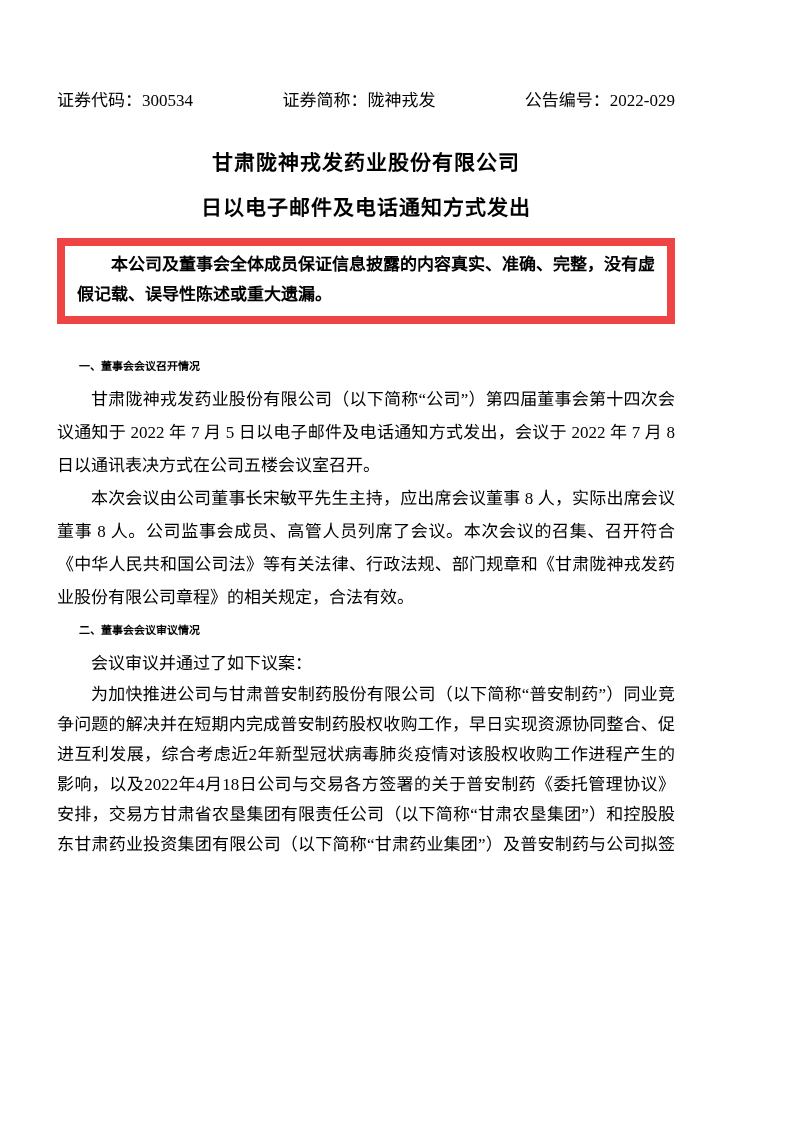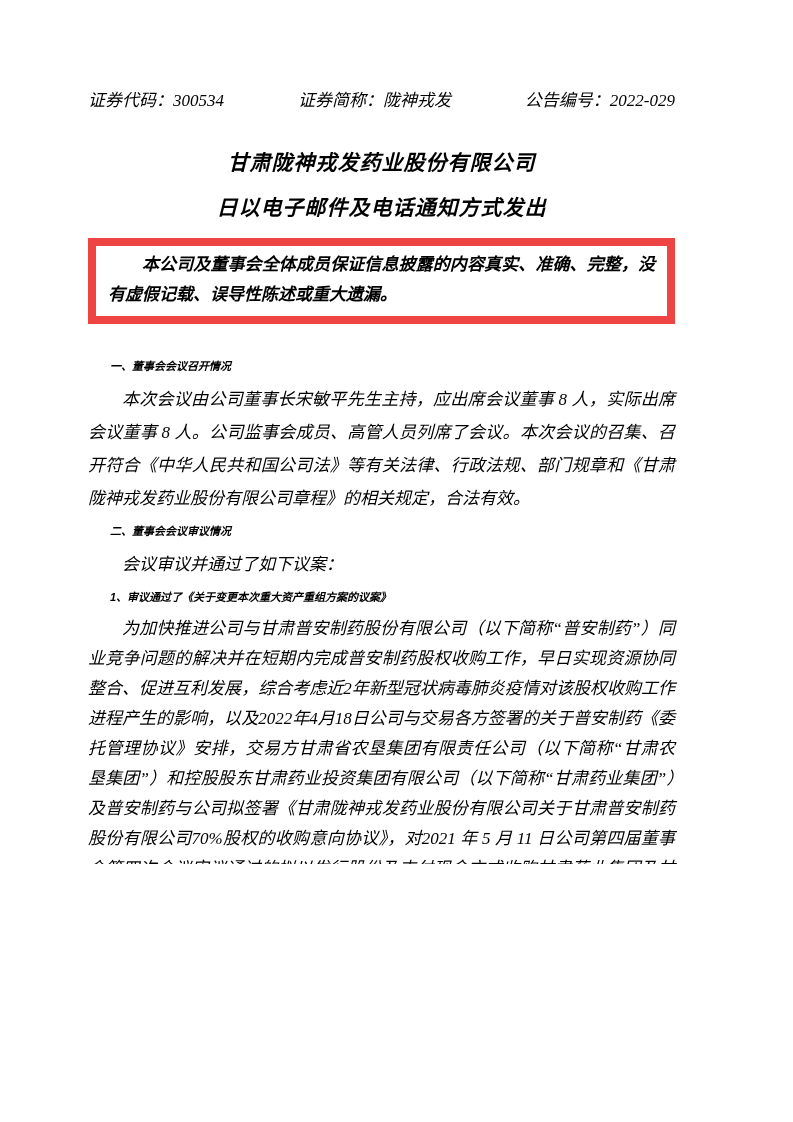--- a/index.html
+++ b/index.html
@@ -8,25 +8,24 @@
     padding: 0;
     background: #ffffff;
   }
   .page {
     position: relative;
     width: 793px;
     height: 864px;
     margin: 0 auto;
     background: #ffffff;
     box-sizing: border-box;
-    padding: 83px 118px 0 88px;
+    padding: 83px 118px 0 57px;
     color: #000000;
     font-family: "Liberation Serif", "DejaVu Serif", serif;
     overflow: hidden;
-    font-style: italic;
   }
   .doc-header {
     display: flex;
     justify-content: space-between;
     align-items: baseline;
     font-size: 17px;
     line-height: 35px;
     white-space: nowrap;
   }
   .title {
@@ -90,24 +89,24 @@
 
   <h1 class="title title--first">甘肃陇神戎发药业股份有限公司</h1>
   <h1 class="title">日以电子邮件及电话通知方式发出</h1>
 
   <div class="disclaimer-box">
     <p class="disclaimer-text">本公司及董事会全体成员保证信息披露的内容真实、准确、完整，没有虚假记载、误导性陈述或重大遗漏。</p>
   </div>
 
   <p class="heading heading--section1">一、董事会会议召开情况</p>
 
+  <p class="para">甘肃陇神戎发药业股份有限公司（以下简称“公司”）第四届董事会第十四次会议通知于 2022 年 7 月 5 日以电子邮件及电话通知方式发出，会议于 2022 年 7 月 8 日以通讯表决方式在公司五楼会议室召开。</p>
 
   <p class="para">本次会议由公司董事长宋敏平先生主持，应出席会议董事 8 人，实际出席会议董事 8 人。公司监事会成员、高管人员列席了会议。本次会议的召集、召开符合《中华人民共和国公司法》等有关法律、行政法规、部门规章和《甘肃陇神戎发药业股份有限公司章程》的相关规定，合法有效。</p>
 
   <p class="heading">二、董事会会议审议情况</p>
 
   <p class="para">会议审议并通过了如下议案：</p>
 
-  <p class="heading">1、审议通过了《关于变更本次重大资产重组方案的议案》</p>
 
   <p class="para para--tight">为加快推进公司与甘肃普安制药股份有限公司（以下简称“普安制药”）同业竞争问题的解决并在短期内完成普安制药股权收购工作，早日实现资源协同整合、促进互利发展，综合考虑近2年新型冠状病毒肺炎疫情对该股权收购工作进程产生的影响，以及2022年4月18日公司与交易各方签署的关于普安制药《委托管理协议》安排，交易方甘肃省农垦集团有限责任公司（以下简称“甘肃农垦集团”）和控股股东甘肃药业投资集团有限公司（以下简称“甘肃药业集团”）及普安制药与公司拟签署《甘肃陇神戎发药业股份有限公司关于甘肃普安制药股份有限公司70%股权的收购意向协议》，对2021 年 5 月 11 日公司第四届董事会第四次会议审议通过的拟以发行股份及支付现金方式收购甘肃药业集团及甘肃农垦集团所持普安制药95%的股份并募集配套资金的关联交易事项进行变更，变</p>
 
 </div>
 
 </body></html>

